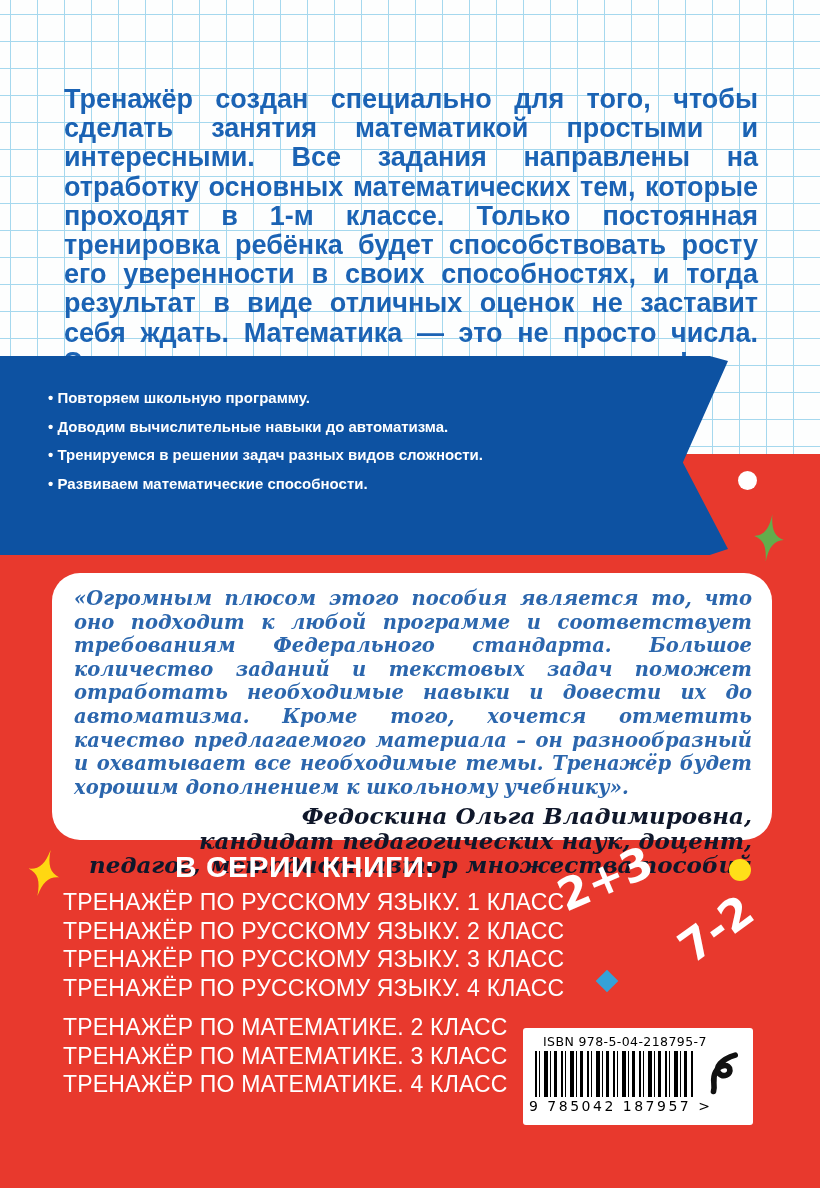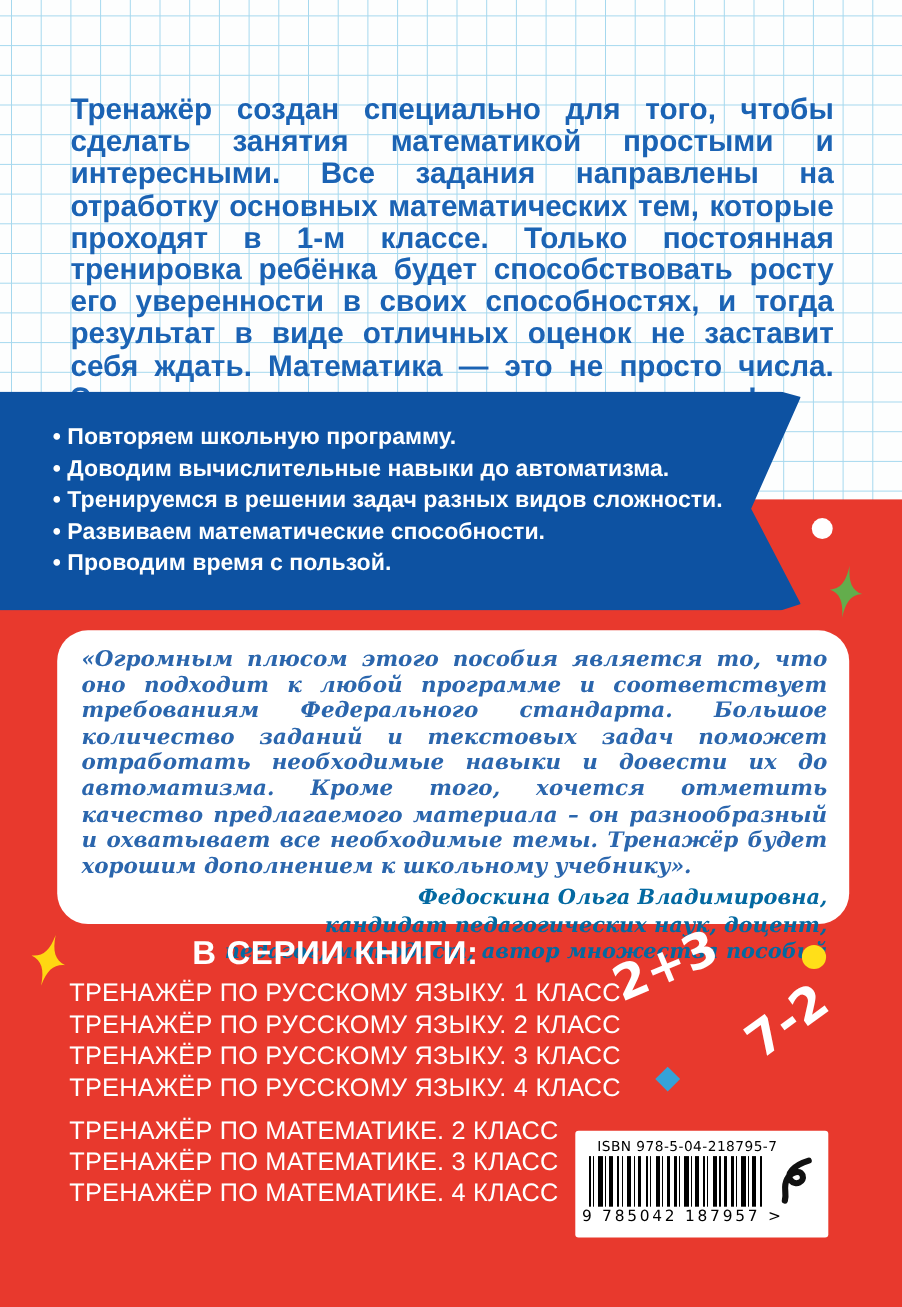--- a/index.html
+++ b/index.html
@@ -9,28 +9,28 @@
       linear-gradient(to right,#a5d8ee 1px,transparent 1px),
       linear-gradient(to bottom,#a5d8ee 1px,transparent 1px);
     background-size:27px 27px;background-position:10px 14px;}
   .red-bg{position:absolute;left:0;top:454px;width:820px;height:734px;background:#e8392d;z-index:1;}
   .intro{position:absolute;left:64px;top:58px;width:694px;z-index:2;
     font-weight:700;font-size:27px;line-height:29.2px;color:#1b63b4;
     text-align:justify;}
   .banner{position:absolute;left:0;top:356px;width:728px;height:199px;background:#0d52a2;z-index:2;
     clip-path:polygon(0 0,97.5% 0,100% 2.5%,93.8% 53.5%,100% 97%,97.5% 100%,0 100%);}
   .bullets{list-style:none;margin:0;padding:28px 0 0 48px;}
-  .bullets li{font-weight:700;font-size:21px;line-height:28.6px;color:#ffffff;}
+  .bullets li{font-weight:700;font-size:15px;line-height:28.6px;color:#ffffff;}
   .bullets li::before{content:"• ";}
   .quote-box{position:absolute;left:52px;top:573px;width:720px;height:267px;background:#ffffff;
     border-radius:28px;z-index:3;box-sizing:border-box;padding:14px 20px 0 22px;}
   .quote-text{font-family:"DejaVu Serif","Liberation Serif",serif;font-style:italic;font-weight:600;
     font-size:19.5px;line-height:23.6px;color:#2b66ad;text-align:justify;}
   .attribution{margin-top:5px;text-align:right;font-family:"DejaVu Serif","Liberation Serif",serif;
-    font-style:italic;font-weight:600;font-size:19px;line-height:24.2px;color:#0369a1;}
+    font-style:italic;font-weight:600;font-size:23px;line-height:24.2px;color:#0f172a;}
   .series-head{position:absolute;left:63px;top:850px;width:484px;z-index:3;text-align:center;
     font-weight:700;font-size:30px;letter-spacing:.5px;color:#ffffff;}
   .series-list{position:absolute;left:63px;z-index:3;font-weight:400;font-size:23px;
     line-height:28.7px;color:#ffffff;letter-spacing:.2px;}
   .series-list.g1{top:888px;}
   .series-list.g2{top:1013px;}
   .isbn-box{position:absolute;left:523px;top:1028px;width:230px;height:97px;background:#ffffff;
     border-radius:3px;z-index:3;}
   .isbn-label{position:absolute;left:20px;top:6px;font-size:12.5px;color:#000000;letter-spacing:.4px;
     font-family:"DejaVu Sans",sans-serif;}
@@ -62,21 +62,20 @@
   <div class="red-bg"></div>
 
   <p class="intro">Тренажёр создан специально для того, чтобы сделать занятия математикой простыми и интересными. Все задания направлены на отработку основных математических тем, которые проходят в 1-м классе. Только постоянная тренировка ребёнка будет способствовать росту его уверенности в своих способностях, и тогда результат в виде отличных оценок не заставит себя ждать. Математика — это не просто числа. Это путь к решению многих жизненных задач!</p>
 
   <div class="banner">
     <ul class="bullets">
       <li>Повторяем школьную программу.</li>
       <li>Доводим вычислительные навыки до автоматизма.</li>
       <li>Тренируемся в решении задач разных видов сложности.</li>
       <li>Развиваем математические способности.</li>
-      <li>Проводим время с пользой.</li>
     </ul>
   </div>
 
   <div class="dot dot-white"></div>
 
   <svg class="sparkle sparkle-green" viewBox="0 0 100 100" preserveAspectRatio="none">
     <path d="M50 0 C54 32 68 46 100 50 C68 54 54 68 50 100 C46 68 32 54 0 50 C32 46 46 32 50 0 Z" fill="#63ad4c"></path>
   </svg>
 
   <div class="quote-box">

